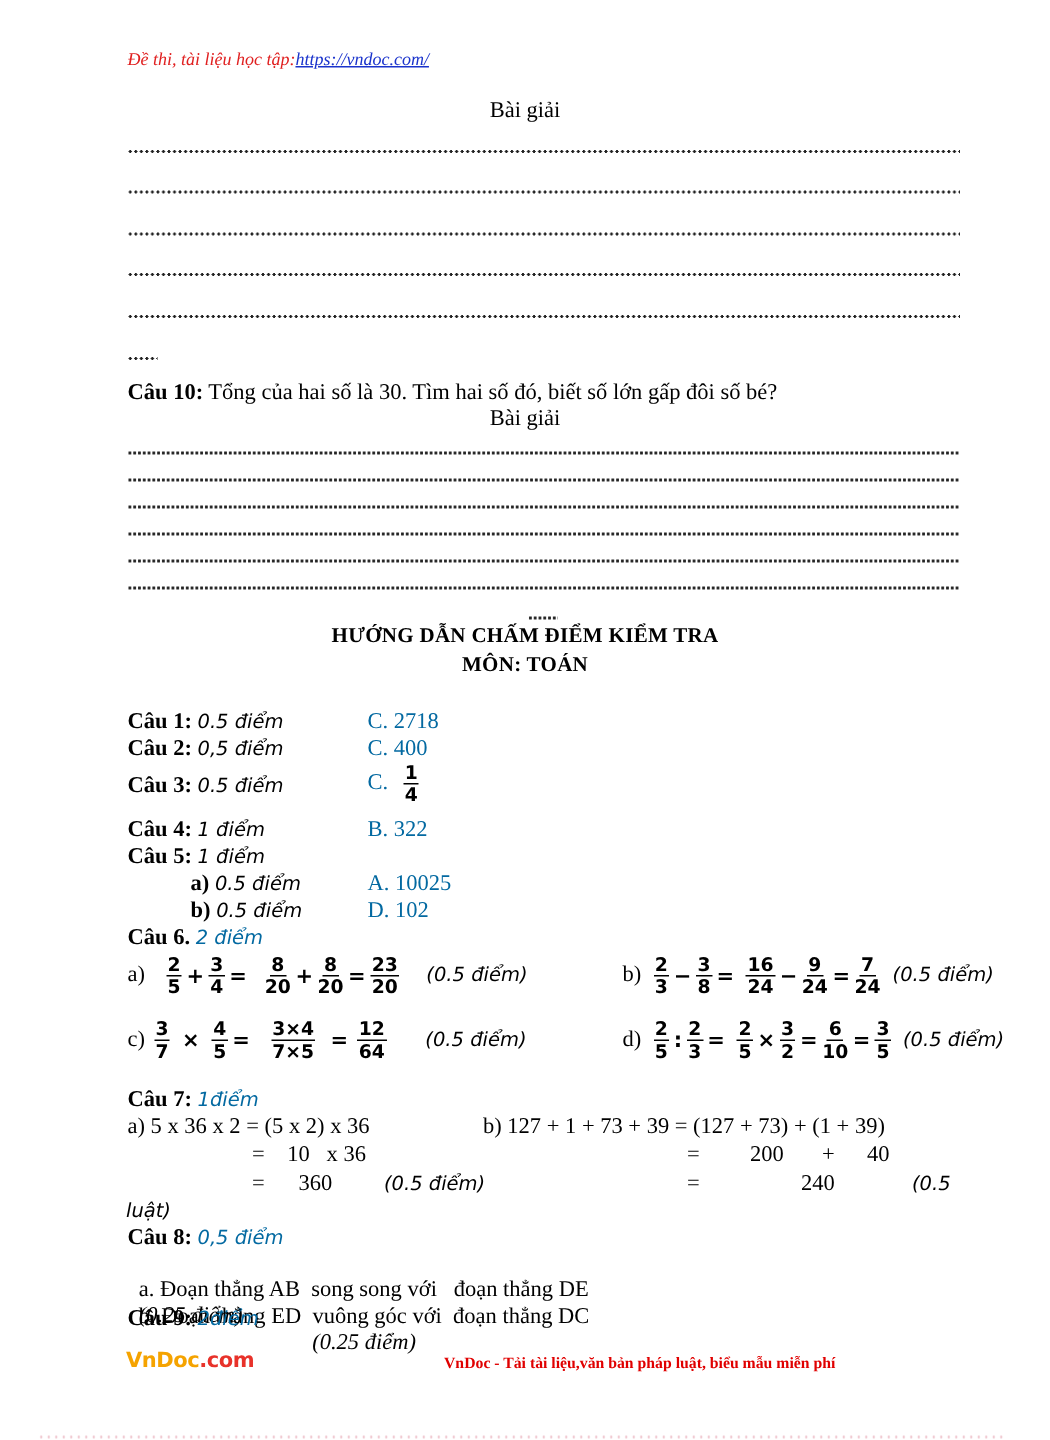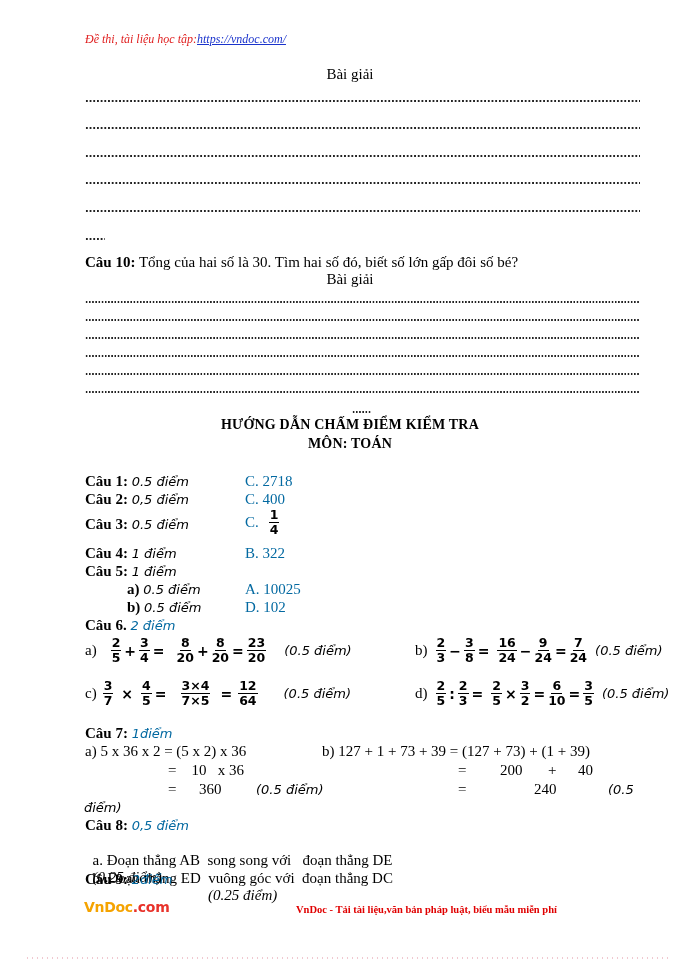--- a/index.html
+++ b/index.html
@@ -246,21 +246,21 @@
 <div class="abs sans-i" style="left:256px;top:782px;">(0.5 điểm)</div>
 
 <div class="abs" style="left:322px;top:743px;white-space:pre;">b) 127 + 1 + 73 + 39 = (127 + 73) + (1 + 39)</div>
 <div class="abs" style="left:458px;top:762px;">=</div>
 <div class="abs" style="left:500px;top:762px;">200</div>
 <div class="abs" style="left:548px;top:762px;">+</div>
 <div class="abs" style="left:578px;top:762px;">40</div>
 <div class="abs" style="left:458px;top:781px;">=</div>
 <div class="abs" style="left:534px;top:781px;">240</div>
 <div class="abs sans-i" style="left:608px;top:782px;">(0.5</div>
-<div class="abs sans-i" style="left:84px;top:800px;">điểm)</div>
+<div class="abs sans-i" style="left:84px;top:800px;">luật)</div>
 
 <div class="abs" style="left:85px;top:817px;">
   <span class="b">Câu 8:</span>
   <span class="sans-i red">0,5 điểm</span>
 </div>
 <div class="abs" style="left:85px;top:835px;white-space:pre;">
   <span>a. Đoạn thẳng AB  song song với   đoạn thẳng DE</span>
   <span class="i">(0.25 điểm)</span>
 </div>
 <div class="abs" style="left:85px;top:853px;white-space:pre;text-align:center;">

